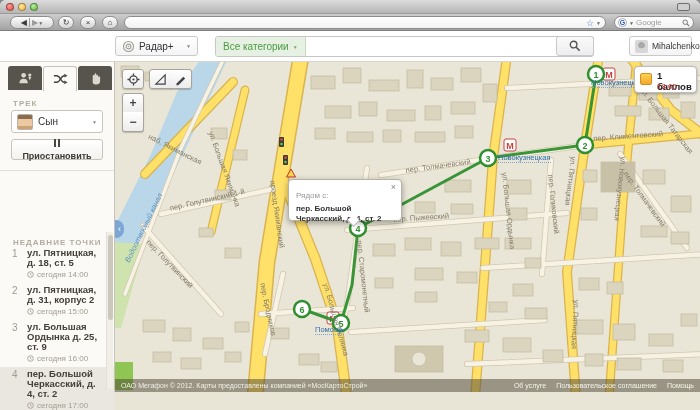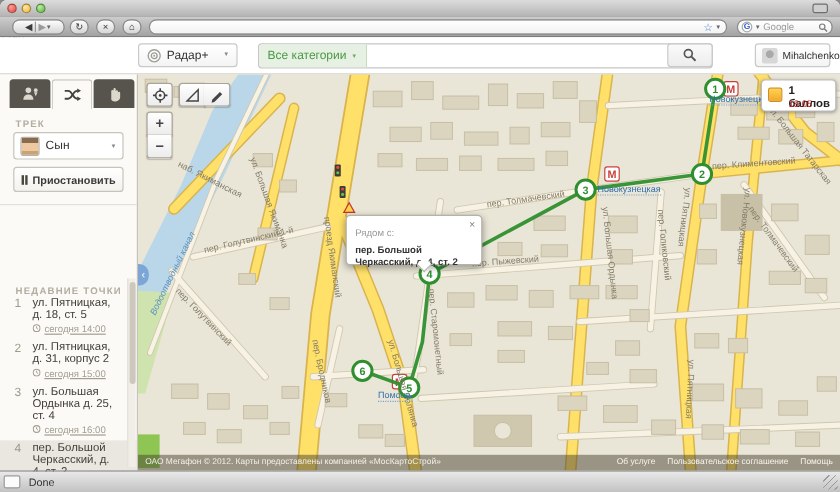--- a/index.html
+++ b/index.html
@@ -69,30 +69,30 @@
   .seclabel{position:absolute;left:13px;font-size:8px;font-weight:bold;letter-spacing:1px;color:#b3ac9f;}
   .trek{top:37px;}
   .recent{top:176px;}
   .memberselect{position:absolute;left:11px;top:48px;width:92px;height:23px;border:1px solid #c8c4bb;border-radius:3px;
     background:#fff;display:flex;align-items:center;padding:0 5px;gap:5px;font-size:10px;color:#333;}
   .memberselect .caret{margin-left:auto;}
   .avatar-photo{width:16px;height:16px;border-radius:2px;border:1px solid #b9b2a5;flex:none;
     background:linear-gradient(180deg,#8a6b4e 0 4px,#ecc9a2 4px 11px,#caa273 11px);}
   .pausebtn{position:absolute;left:11px;top:77px;width:92px;height:21px;border:1px solid #c8c4bb;border-radius:3px;
     background:linear-gradient(#fff,#f3f2ee);display:flex;align-items:center;justify-content:center;gap:4px;
-    font-size:9px;font-weight:bold;color:#3c3a35;}
+    font-size:9px;font-weight:bold;color:#3c3a35;flex-direction:column;}
   .pausebars{display:flex;gap:1.5px;}
   .pausebars i{width:2px;height:8px;background:#4a473f;}
   .sidesep{position:absolute;left:0;top:108px;width:100%;height:1px;background:#e3e0d8;}
   .points{position:absolute;left:0;top:184px;width:100%;}
   .point{position:relative;padding:2px 14px 4px 27px;}
   .point.selected{background:#eae7e1;}
   .pnum{position:absolute;left:12px;top:2px;font-size:10px;color:#a09a8d;}
-  .paddr{font-size:9.5px;font-weight:normal;color:#45413a;line-height:10px;}
-  .ptime{margin-top:2px;font-size:8px;color:#a39d91;display:flex;align-items:flex-start;gap:3px;text-decoration:underline;}
+  .paddr{font-size:9.5px;font-weight:bold;color:#45413a;line-height:10px;}
+  .ptime{margin-top:2px;font-size:8px;color:#a39d91;display:flex;align-items:center;gap:3px;}
   .sb-track{position:absolute;right:1px;top:170px;bottom:3px;width:7px;background:#f0eee7;border-left:1px solid #e2dfd7;}
   .sb-thumb{position:absolute;right:1px;top:173px;width:5px;height:85px;background:#ccc8bd;border-radius:3px;}
 
   
   .slbl{position:absolute;font-size:7.5px;color:#857d6a;white-space:nowrap;transform-origin:0 0;pointer-events:none;}
   .wlbl{color:#5d92c1;font-style:italic;}
   .mlbl{position:absolute;font-size:7.5px;color:#2f6fb0;white-space:nowrap;border-bottom:1px dotted #7fa6cf;pointer-events:none;}
   .ctrlbtn{position:absolute;width:22px;height:20px;background:linear-gradient(#fff,#ececec);
     border:1px solid #a9a49a;border-radius:3px;display:flex;align-items:center;justify-content:center;
     color:#444;font-size:12px;font-weight:bold;box-shadow:0 1px 1px rgba(0,0,0,.2);}
@@ -262,21 +262,21 @@
           <div class="ptime">
               <svg width="7" height="7" viewBox="0 0 8 8">
                 <circle cx="4" cy="4" r="3.2" fill="none" stroke="#a39d91" stroke-width="1"></circle>
                 <path d="M4,2.2 V4 L5.4,5" fill="none" stroke="#a39d91" stroke-width="0.9"></path>
               </svg>
               <span>сегодня 15:00</span>
             </div>
         </div>
         <div class="point">
           <span class="pnum">3</span>
-          <div class="paddr">ул. Большая Ордынка д. 25, ст. 4</div>
+          <div class="paddr">ул. Большая Ордынка д. 25, ст. 9</div>
           <div class="ptime">
               <svg width="7" height="7" viewBox="0 0 8 8">
                 <circle cx="4" cy="4" r="3.2" fill="none" stroke="#a39d91" stroke-width="1"></circle>
                 <path d="M4,2.2 V4 L5.4,5" fill="none" stroke="#a39d91" stroke-width="0.9"></path>
               </svg>
               <span>сегодня 16:00</span>
             </div>
         </div>
         <div class="point selected">
           <span class="pnum">4</span>
@@ -573,18 +573,13 @@
         <span>ОАО Мегафон © 2012. Карты предоставлены компанией «МосКартоСтрой»</span>
         <span class="links">
           <span>Об услуге</span>
           <span>Пользовательское соглашение</span>
           <span>Помощь</span>
         </span>
       </div>
     </div>
   </div>
 
-  <div class="statusbar">
-    <div class="minibox"></div>
-    <span class="statustext">Done</span>
-    <div class="grip"></div>
-  </div>
 </div>
 
 </body></html>

